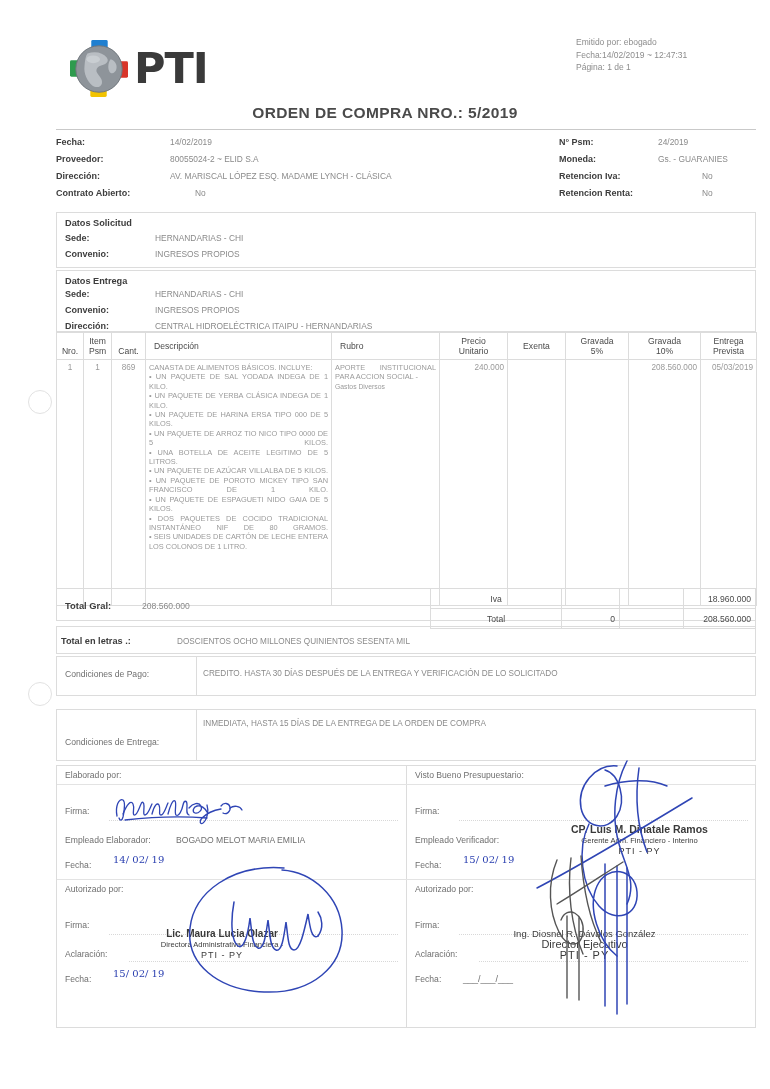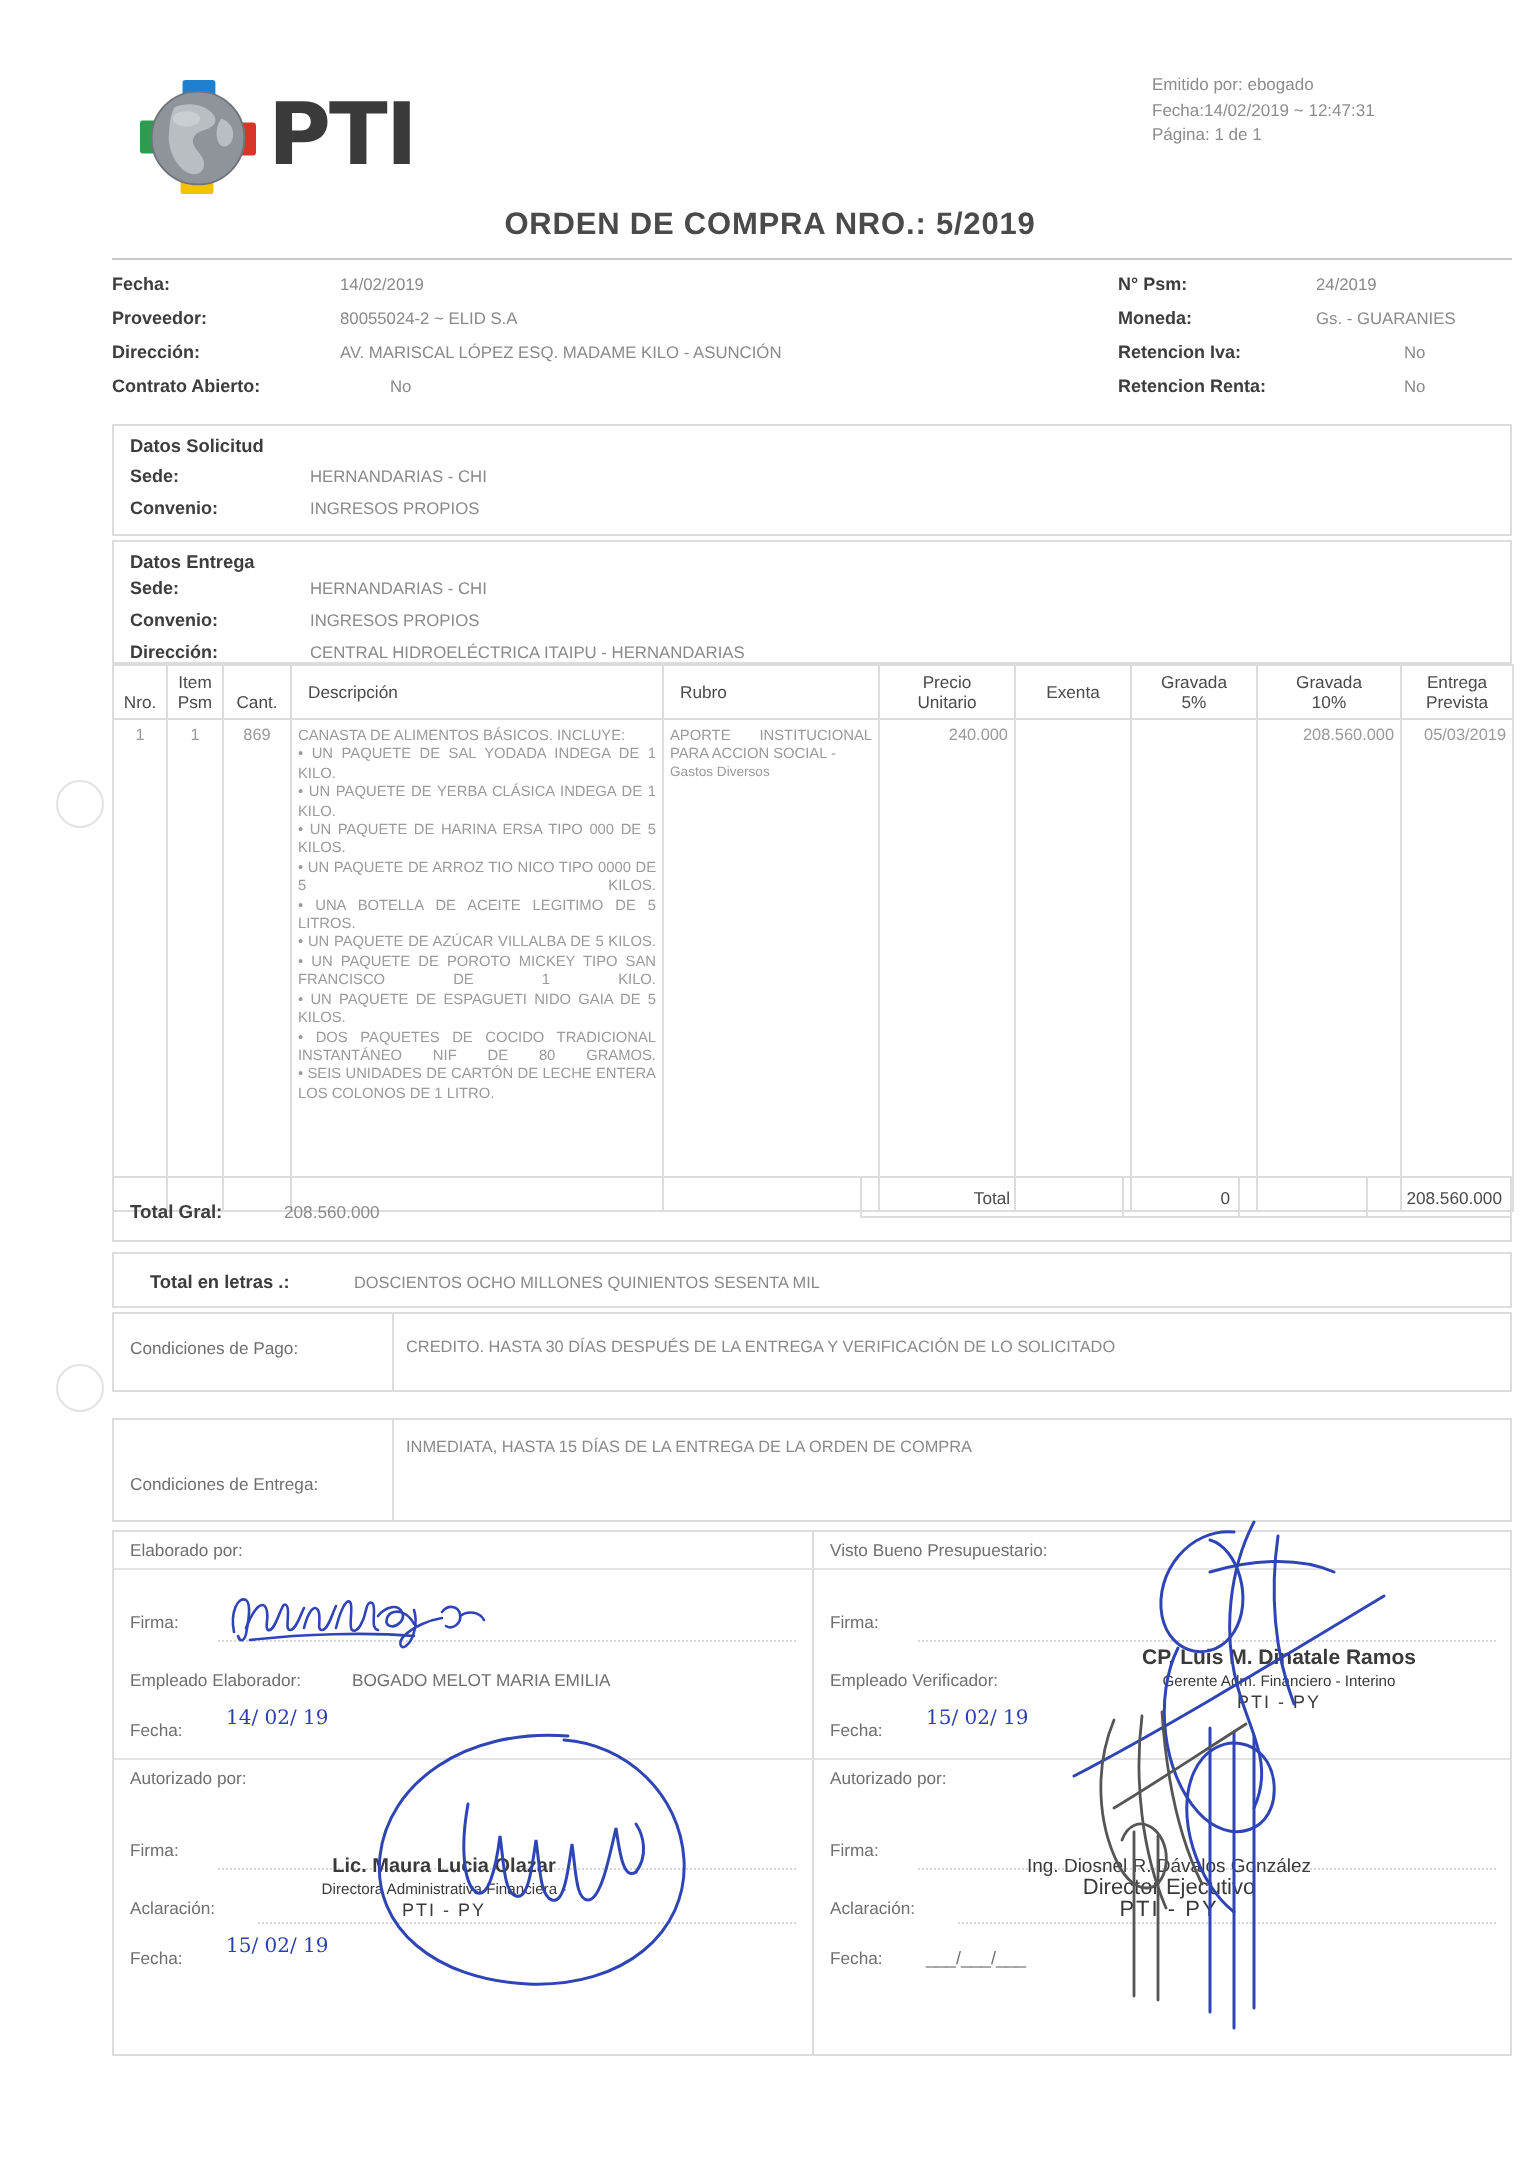--- a/index.html
+++ b/index.html
@@ -125,21 +125,21 @@
       <span class="val" style="left:566px;">24/2019</span>
     </div>
     <div class="irow">
       <span class="lbl" style="left:0;">Proveedor:</span>
       <span class="val" style="left:78px;">80055024-2 ~ ELID S.A</span>
       <span class="lbl" style="left:503px;">Moneda:</span>
       <span class="val" style="left:566px;">Gs. - GUARANIES</span>
     </div>
     <div class="irow">
       <span class="lbl" style="left:0;">Dirección:</span>
-      <span class="val" style="left:78px;">AV. MARISCAL LÓPEZ ESQ. MADAME KILO - ASUNCIÓN</span>
+      <span class="val" style="left:78px;">AV. MARISCAL LÓPEZ ESQ. MADAME LYNCH - CLÁSICA</span>
       <span class="lbl" style="left:503px;">Retencion Iva:</span>
       <span class="val" style="left:610px;">No</span>
     </div>
     <div class="irow">
       <span class="lbl" style="left:0;">Contrato Abierto:</span>
       <span class="val" style="left:103px;">No</span>
       <span class="lbl" style="left:503px;">Retencion Renta:</span>
       <span class="val" style="left:610px;">No</span>
     </div>
   </div>
@@ -239,32 +239,38 @@
     <span class="tgv" style="top:12px;">208.560.000</span>
 
     <table class="tot-tbl" style="position:absolute;right:-1px;top:-1px;width:325px;">
       <colgroup>
           <col style="width:131px">
           <col style="width:58px">
           <col style="width:64px">
           <col style="width:72px">
         </colgroup>
       <tbody>
+          <tr>
+        <td class="tot-lbl">Iva</td>
+        <td class="tot-val"></td>
+        <td class="tot-val"></td>
+        <td class="tot-val">18.960.000</td>
+      </tr>
       <tr>
         <td class="tot-lbl">Total</td>
         <td class="tot-val">0</td>
         <td class="tot-val"></td>
         <td class="tot-val">208.560.000</td>
       </tr>
     </tbody>
       </table>
   </div>
 
   <div class="lbox" style="top:626px;height:28px;">
-    <span class="lkey" style="left:18px;top:9px;">Total en letras .:</span>
+    <span class="lkey" style="left:4px;top:9px;">Total en letras .:</span>
     <span class="lval" style="left:120px;top:10px;">DOSCIENTOS OCHO MILLONES QUINIENTOS SESENTA MIL</span>
   </div>
 
   <div class="lbox" style="top:656px;height:40px;">
     <span class="lkey norm" style="left:8px;top:12px;">Condiciones de Pago:</span>
     <span class="lval" style="left:146px;top:12px;">CREDITO. HASTA 30 DÍAS DESPUÉS DE LA ENTREGA Y VERIFICACIÓN DE LO SOLICITADO</span>
     <span class="vdiv" style="left:139px;top:0;bottom:0;"></span>
   </div>
 
   <div class="lbox" style="top:709px;height:52px;">

